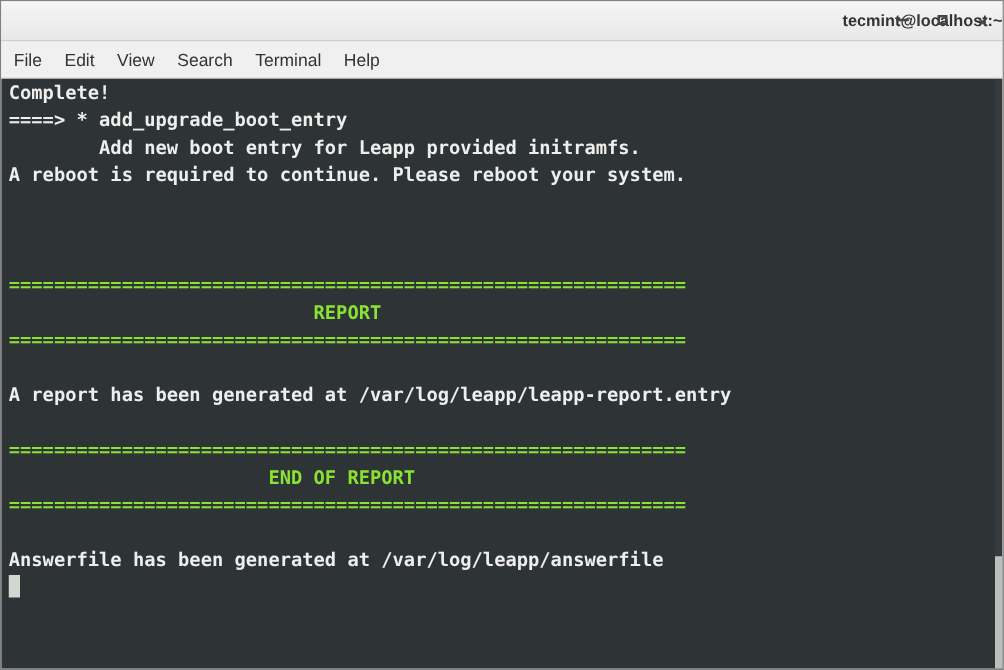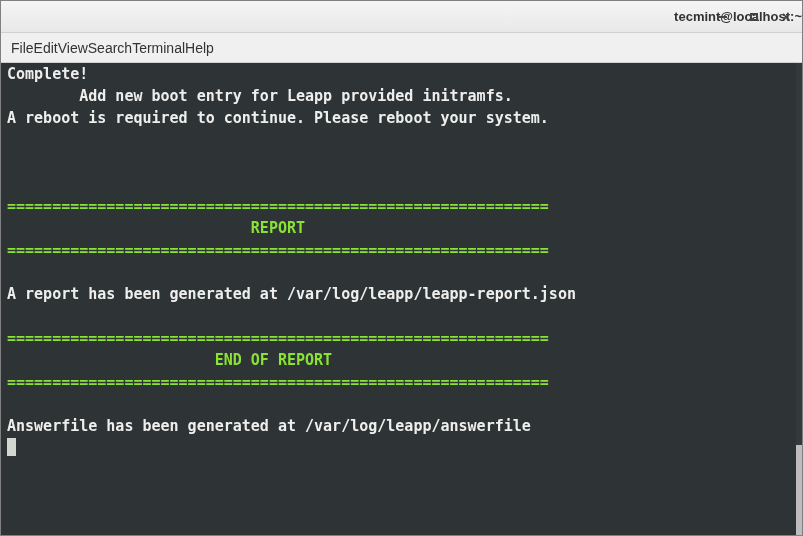--- a/index.html
+++ b/index.html
@@ -60,20 +60,21 @@
     .close-x {
       font-size: 14px;
       font-weight: bold;
     }
     .menubar {
       height: 30px;
       background: #f0f0f0;
       display: flex;
       align-items: center;
       padding: 0 10px;
+      gap: 18px;
       border-bottom: 1px solid #d0d0d0;
     }
     .menu-item {
       font-size: 14px;
       color: #333;
       cursor: pointer;
     }
     .terminal {
       background: #2e3436;
       height: calc(536px - 32px - 30px - 2px);
@@ -143,30 +144,31 @@
   <span class="menu-item">File</span>
   <span class="menu-item">Edit</span>
   <span class="menu-item">View</span>
   <span class="menu-item">Search</span>
   <span class="menu-item">Terminal</span>
   <span class="menu-item">Help</span>
 </div>
 
 <div class="terminal">
   <div class="line bold-white">Complete!</div>
+  <div class="line bold-white">====&gt; * add_upgrade_boot_entry</div>
   <div class="line bold-white">        Add new boot entry for Leapp provided initramfs.</div>
   <div class="line bold-white">A reboot is required to continue. Please reboot your system.</div>
   <div class="line">&nbsp;</div>
   <div class="line">&nbsp;</div>
   <div class="line">&nbsp;</div>
   <div class="line separator-green">============================================================</div>
   <div class="line report-header">                           REPORT</div>
   <div class="line separator-green">============================================================</div>
   <div class="line">&nbsp;</div>
-  <div class="line bold-white">A report has been generated at /var/log/leapp/leapp-report.json</div>
+  <div class="line bold-white">A report has been generated at /var/log/leapp/leapp-report.entry</div>
   <div class="line">&nbsp;</div>
   <div class="line separator-green">============================================================</div>
   <div class="line report-header">                       END OF REPORT</div>
   <div class="line separator-green">============================================================</div>
   <div class="line">&nbsp;</div>
   <div class="line bold-white">Answerfile has been generated at /var/log/leapp/answerfile</div>
   <div class="line bold-white"><span class="cursor"></span></div>
   <div class="scrollbar">
     <div class="scrollbar-thumb"></div>
   </div>

